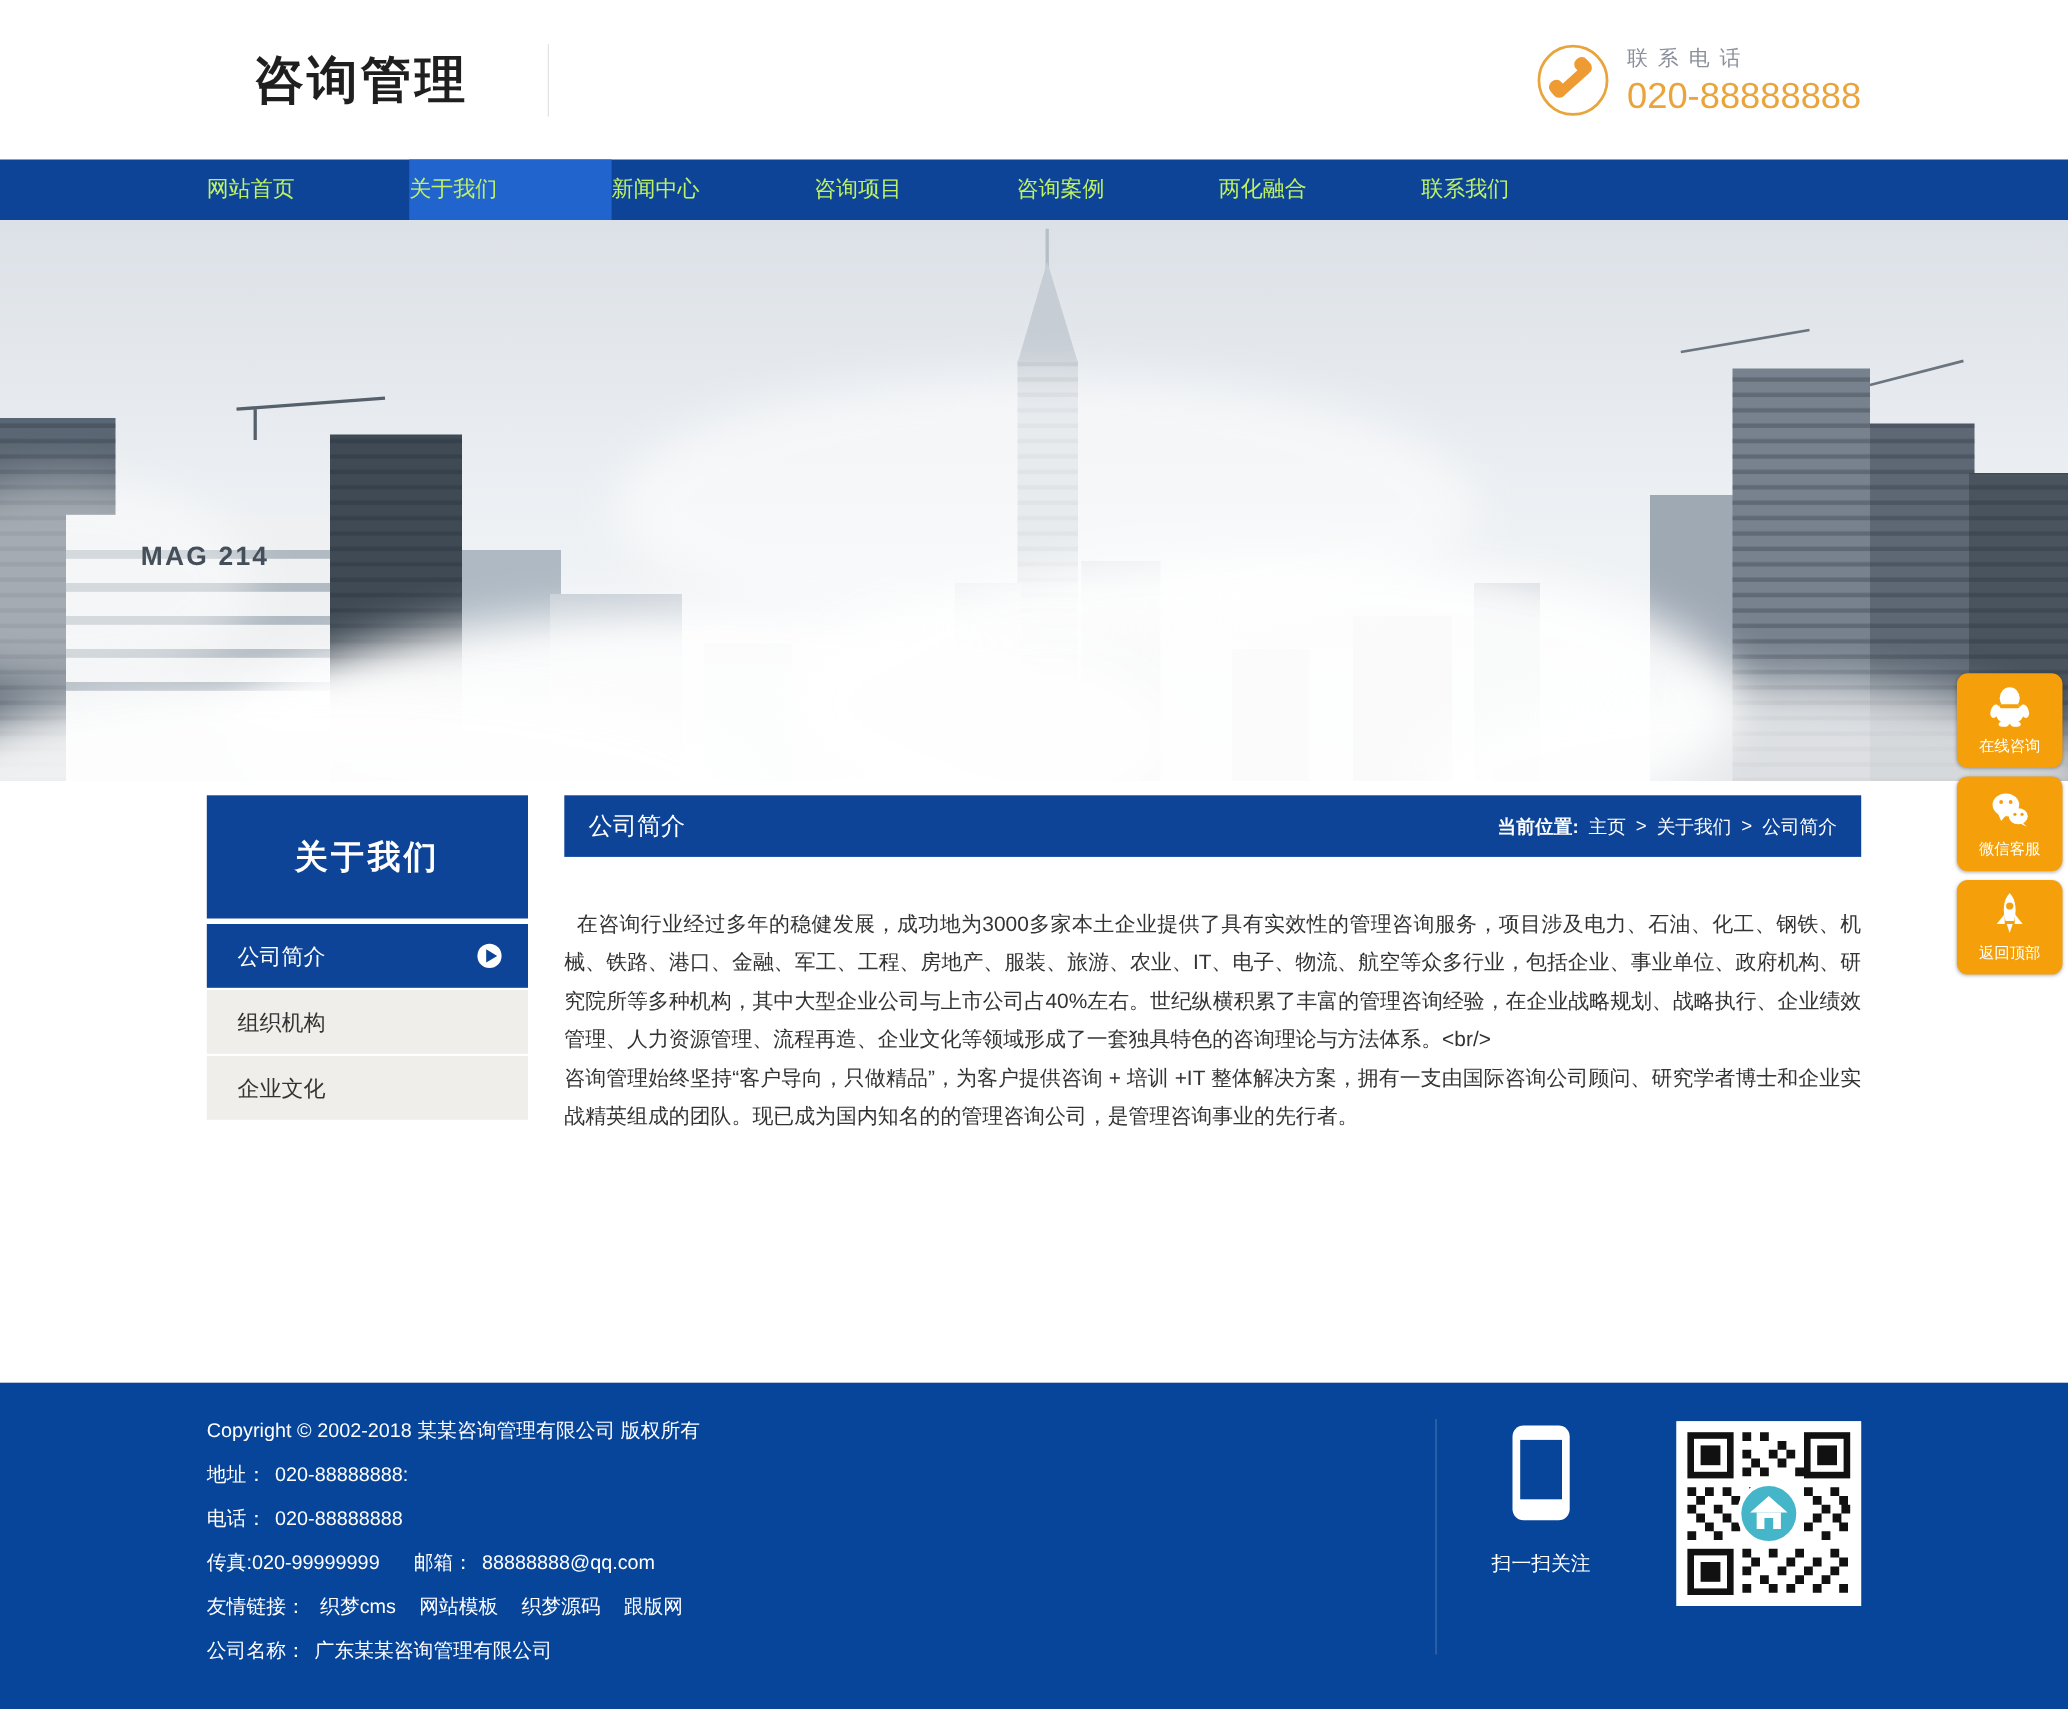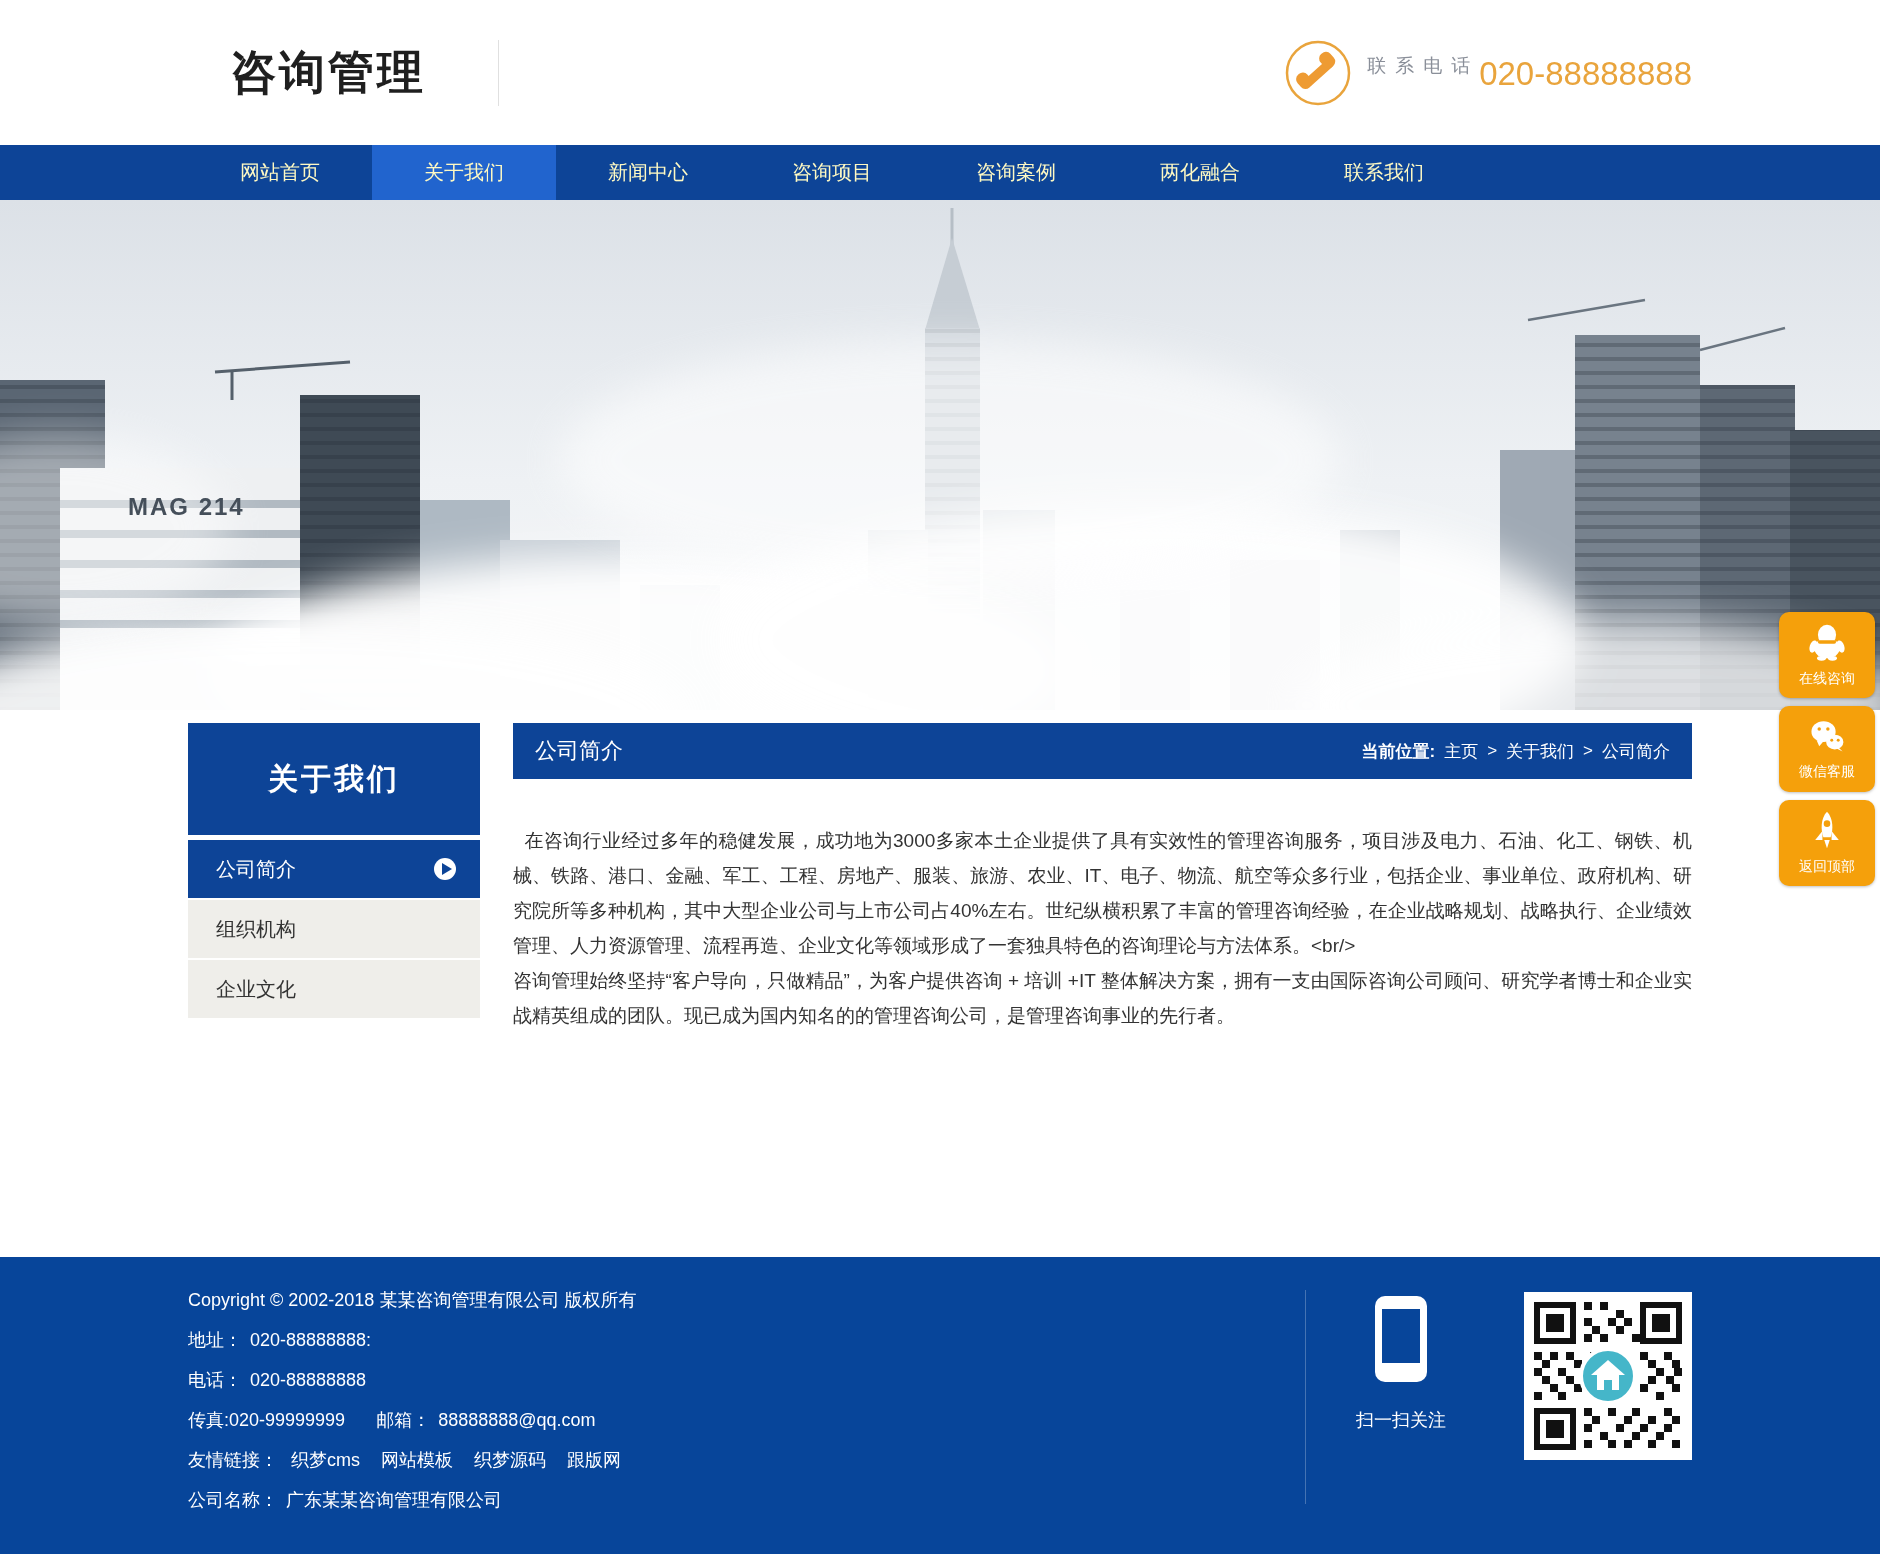--- a/index.html
+++ b/index.html
@@ -12,29 +12,29 @@
   .inner { width:1504px; margin:0 auto; }
 
   
   .site-header { height:145px; background:#fff; }
   .site-header .inner { height:100%; display:flex; align-items:center; }
   .logo { font-size:46px; font-weight:bold; color:#1f1f1f; letter-spacing:3px; padding-left:42px; cursor:pointer; }
   .logo-divider { width:1px; height:66px; background:#e0e0e0; margin:0 46px 0 72px; }
   .tagline { font-size:28px; font-weight:bold; color:#15418f; }
   .contact { margin-left:auto; display:flex; align-items:center; gap:16px; }
   .phone-badge { width:66px; height:66px; flex:0 0 66px; }
-  .contact-text { display:flex; flex-direction:row; }
+  .contact-text { display:flex; flex-direction:column; }
   .contact-label { color:#8a8f99; font-size:19px; letter-spacing:9px; }
   .contact-number { color:#e9a43c; font-size:33px; margin-top:2px; }
 
   
   .main-nav { height:55px; background:#0d4497; }
   .main-nav .inner { display:flex; height:100%; }
-  .nav-item { width:184px; height:55px; line-height:55px; text-align:center;
-    color:#fef9c3; font-size:20px; text-decoration:none; display:block; cursor:pointer; }
+  .nav-item { width:184px; height:55px; line-height:55px; 
+    color:#bef264; font-size:20px; text-decoration:none; display:block; cursor:pointer; }
   .nav-item.active { background:#2164ce; }
 
   
   .banner { position:relative; height:510px; overflow:hidden; background:linear-gradient(#dde2e8,#f4f6f8); }
   .banner svg { position:absolute; left:0; top:0; }
   .banner-sign { position:absolute; left:128px; top:293px; font-size:24px; font-weight:bold;
     color:#454f5a; letter-spacing:2px; }
 
   
   .main-area { height:547px; }

